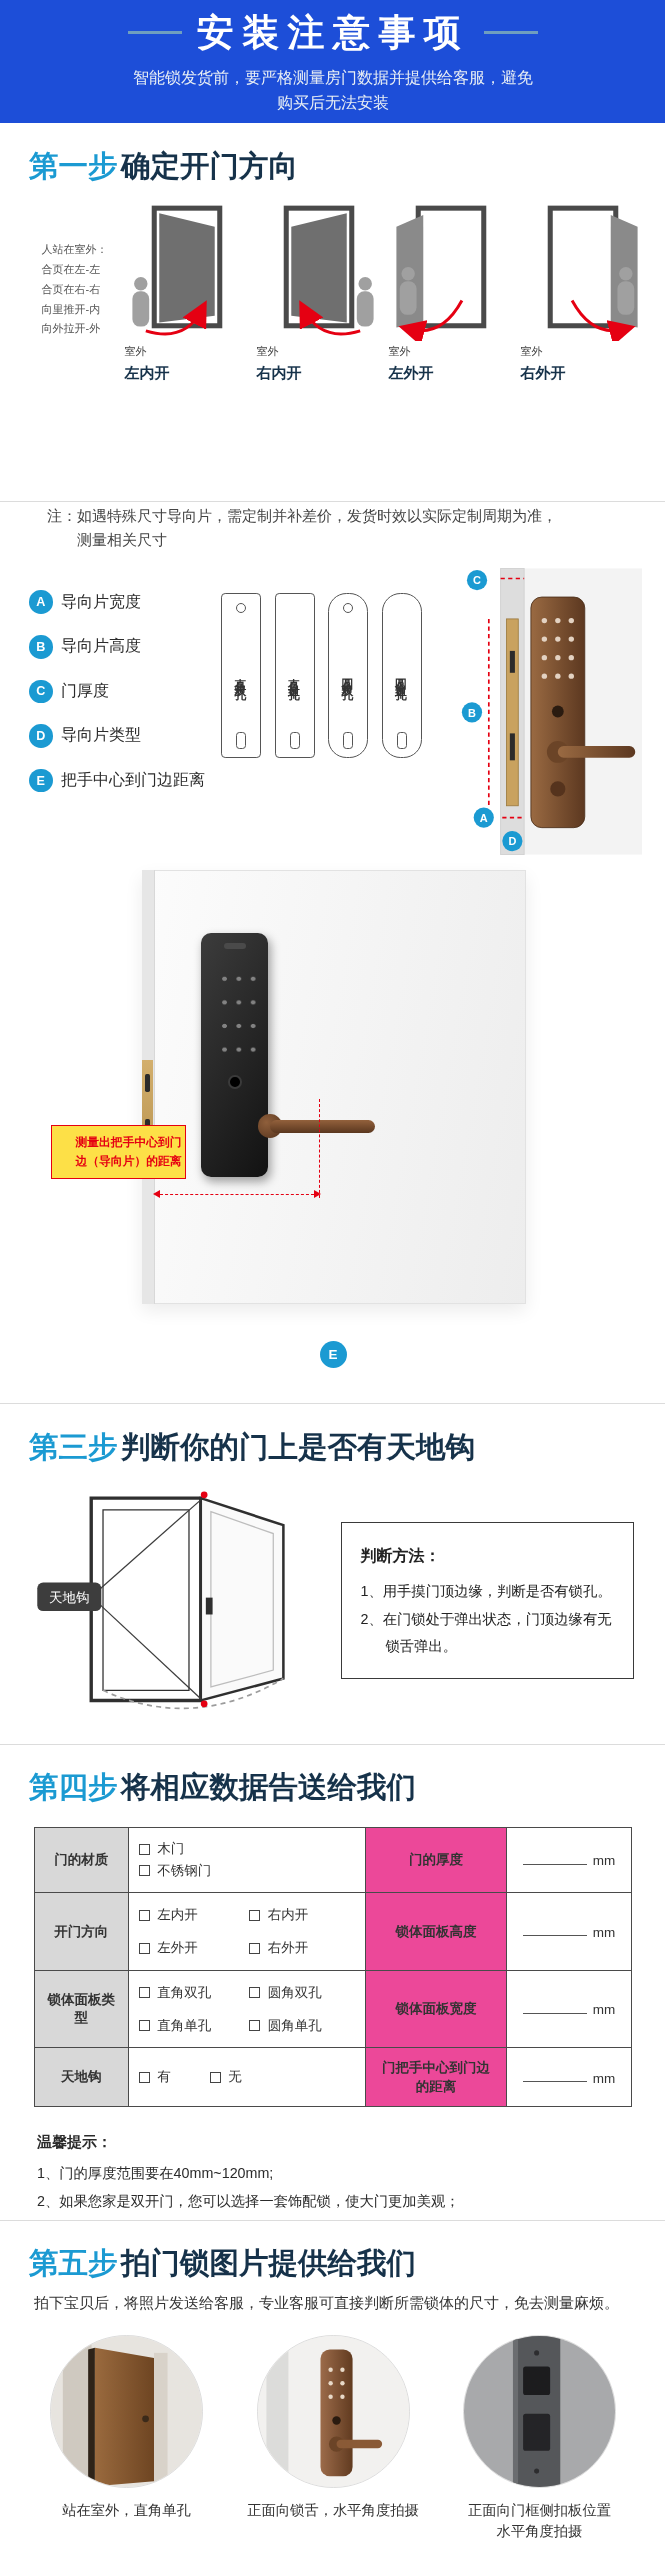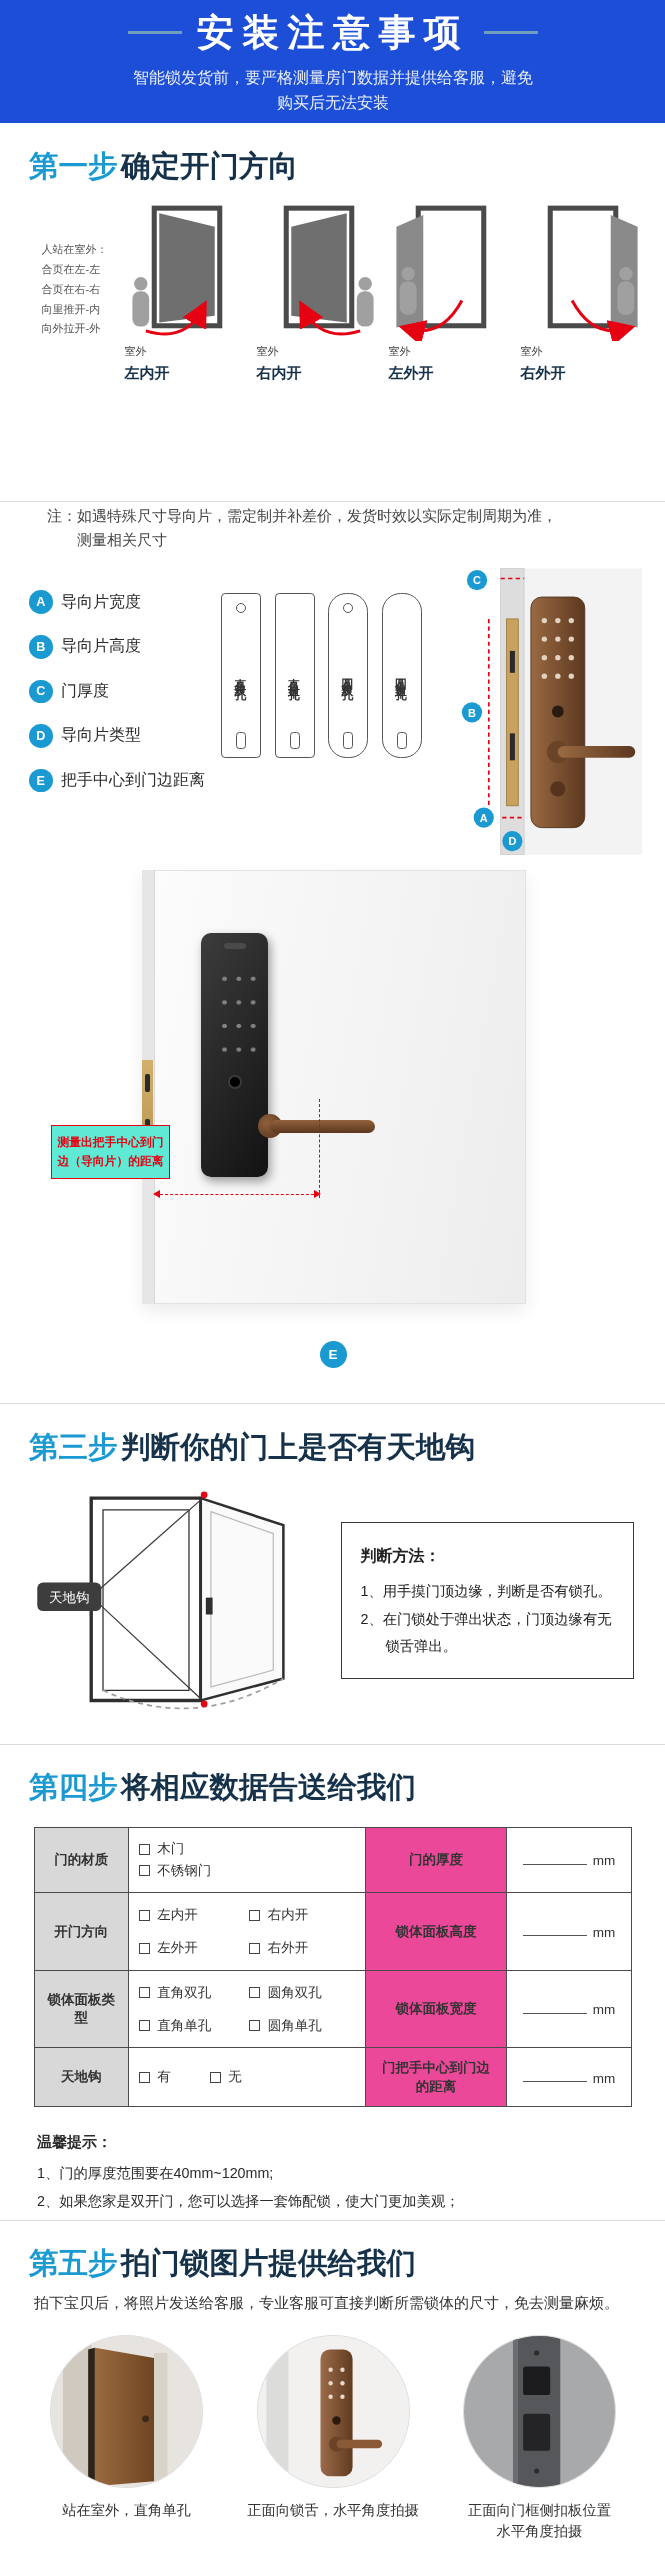--- a/index.html
+++ b/index.html
@@ -60,21 +60,21 @@
   .bd-cam { position:absolute; left:23px; top:10px; width:22px; height:5.9px; border-radius:3.4px; background:#4a4a4a; }
   .bd-keypad { position:absolute; left:12.6px; top:29px; width:44px; height:94px; background-image:radial-gradient(circle,#828282 2.1px,transparent 2.5px); background-size:14.3px 23.6px; background-position:3.4px 5px; }
   .bd-keyhole { position:absolute; left:27px; top:142px; width:13.5px; height:13.5px; border-radius:50%; background:#000; border:2.5px solid #3a3a3a; }
   .bd-handle-mount { position:absolute; left:258px; top:244px; width:23.6px; height:23.6px; border-radius:50%; background:radial-gradient(circle at 35% 35%, #8f5f3b, #55331d); }
   .bd-handle { position:absolute; left:270px; top:250px; width:105px; height:12.6px; border-radius:6.7px; background:linear-gradient(#93613c,#5a371f); }
   .bd-vline { position:absolute; left:319px; top:229px; height:99px; border-left:1.7px dashed #e50012; }
   .bd-measure { position:absolute; left:155px; top:324px; width:164px; border-top:1.7px dashed #e50012; }
   .bd-arrow { position:absolute; top:-5px; width:0; height:0; border-top:4.2px solid transparent; border-bottom:4.2px solid transparent; }
   .bd-arrow.left { left:-1.7px; border-right:7.6px solid #e50012; }
   .bd-arrow.right { right:-1.7px; border-left:7.6px solid #e50012; }
-  .bd-note { position:absolute; left:51px; top:255px; width:119px; background:#5eead4; border:1.7px solid #e50012; color:#e50012; font-weight:bold; font-size:11.8px; line-height:1.6; text-align:center; padding:6.7px 3.4px; z-index:3; }
+  .bd-note { position:absolute; left:51px; top:255px; width:135px; background:#fde047; border:1.7px solid #e50012; color:#e50012; font-weight:bold; font-size:11.8px; line-height:1.6; text-align:right; padding:6.7px 3.4px; z-index:3; }
   .e-badge { width:27px; height:27px; border-radius:50%; background:#1b9ad2; color:#fff; font-weight:bold; font-size:13.5px; display:flex; align-items:center; justify-content:center; margin:8.4px auto 0; }
 
   
   .s3-row { display:flex; align-items:center; gap:22px; padding:5px 32px 25px; }
   .method-box { flex:1; border:0.8px solid #3a3a3a; padding:17px 18.5px; font-size:14.3px; line-height:1.95; color:#222; }
   .method-box .mb-title { font-size:16px; font-weight:bold; margin-bottom:6.7px; }
   .method-box .cont { padding-left:25px; }
 
   
   .data-table { border-collapse:collapse; margin:8.4px 34px 0; width:598px; }

